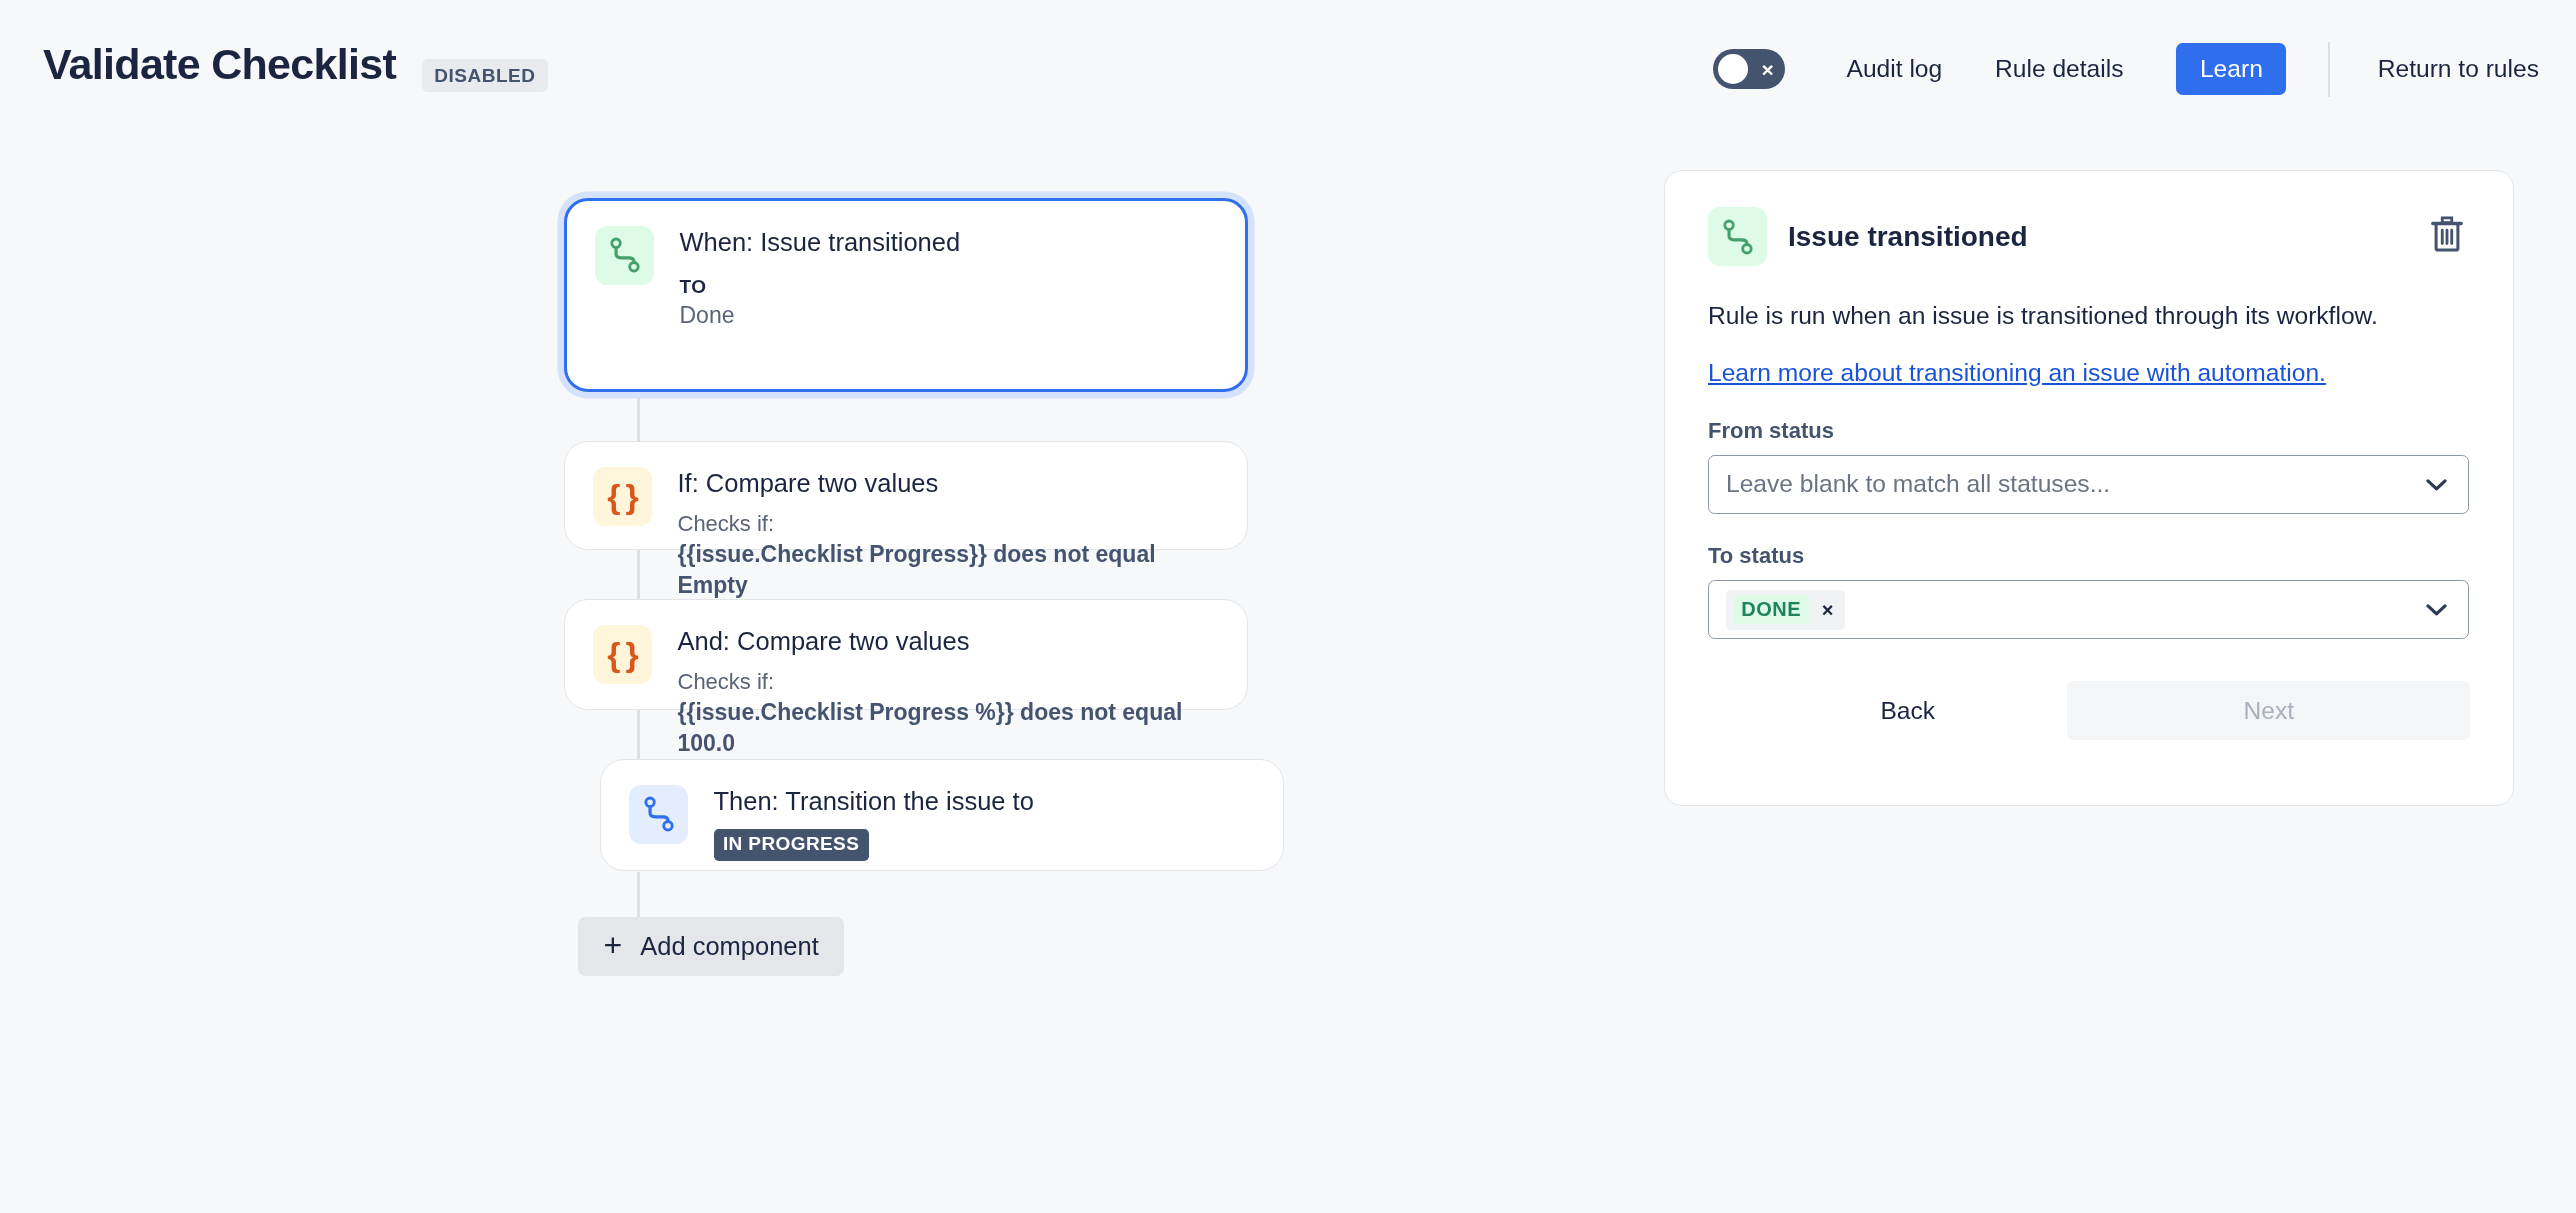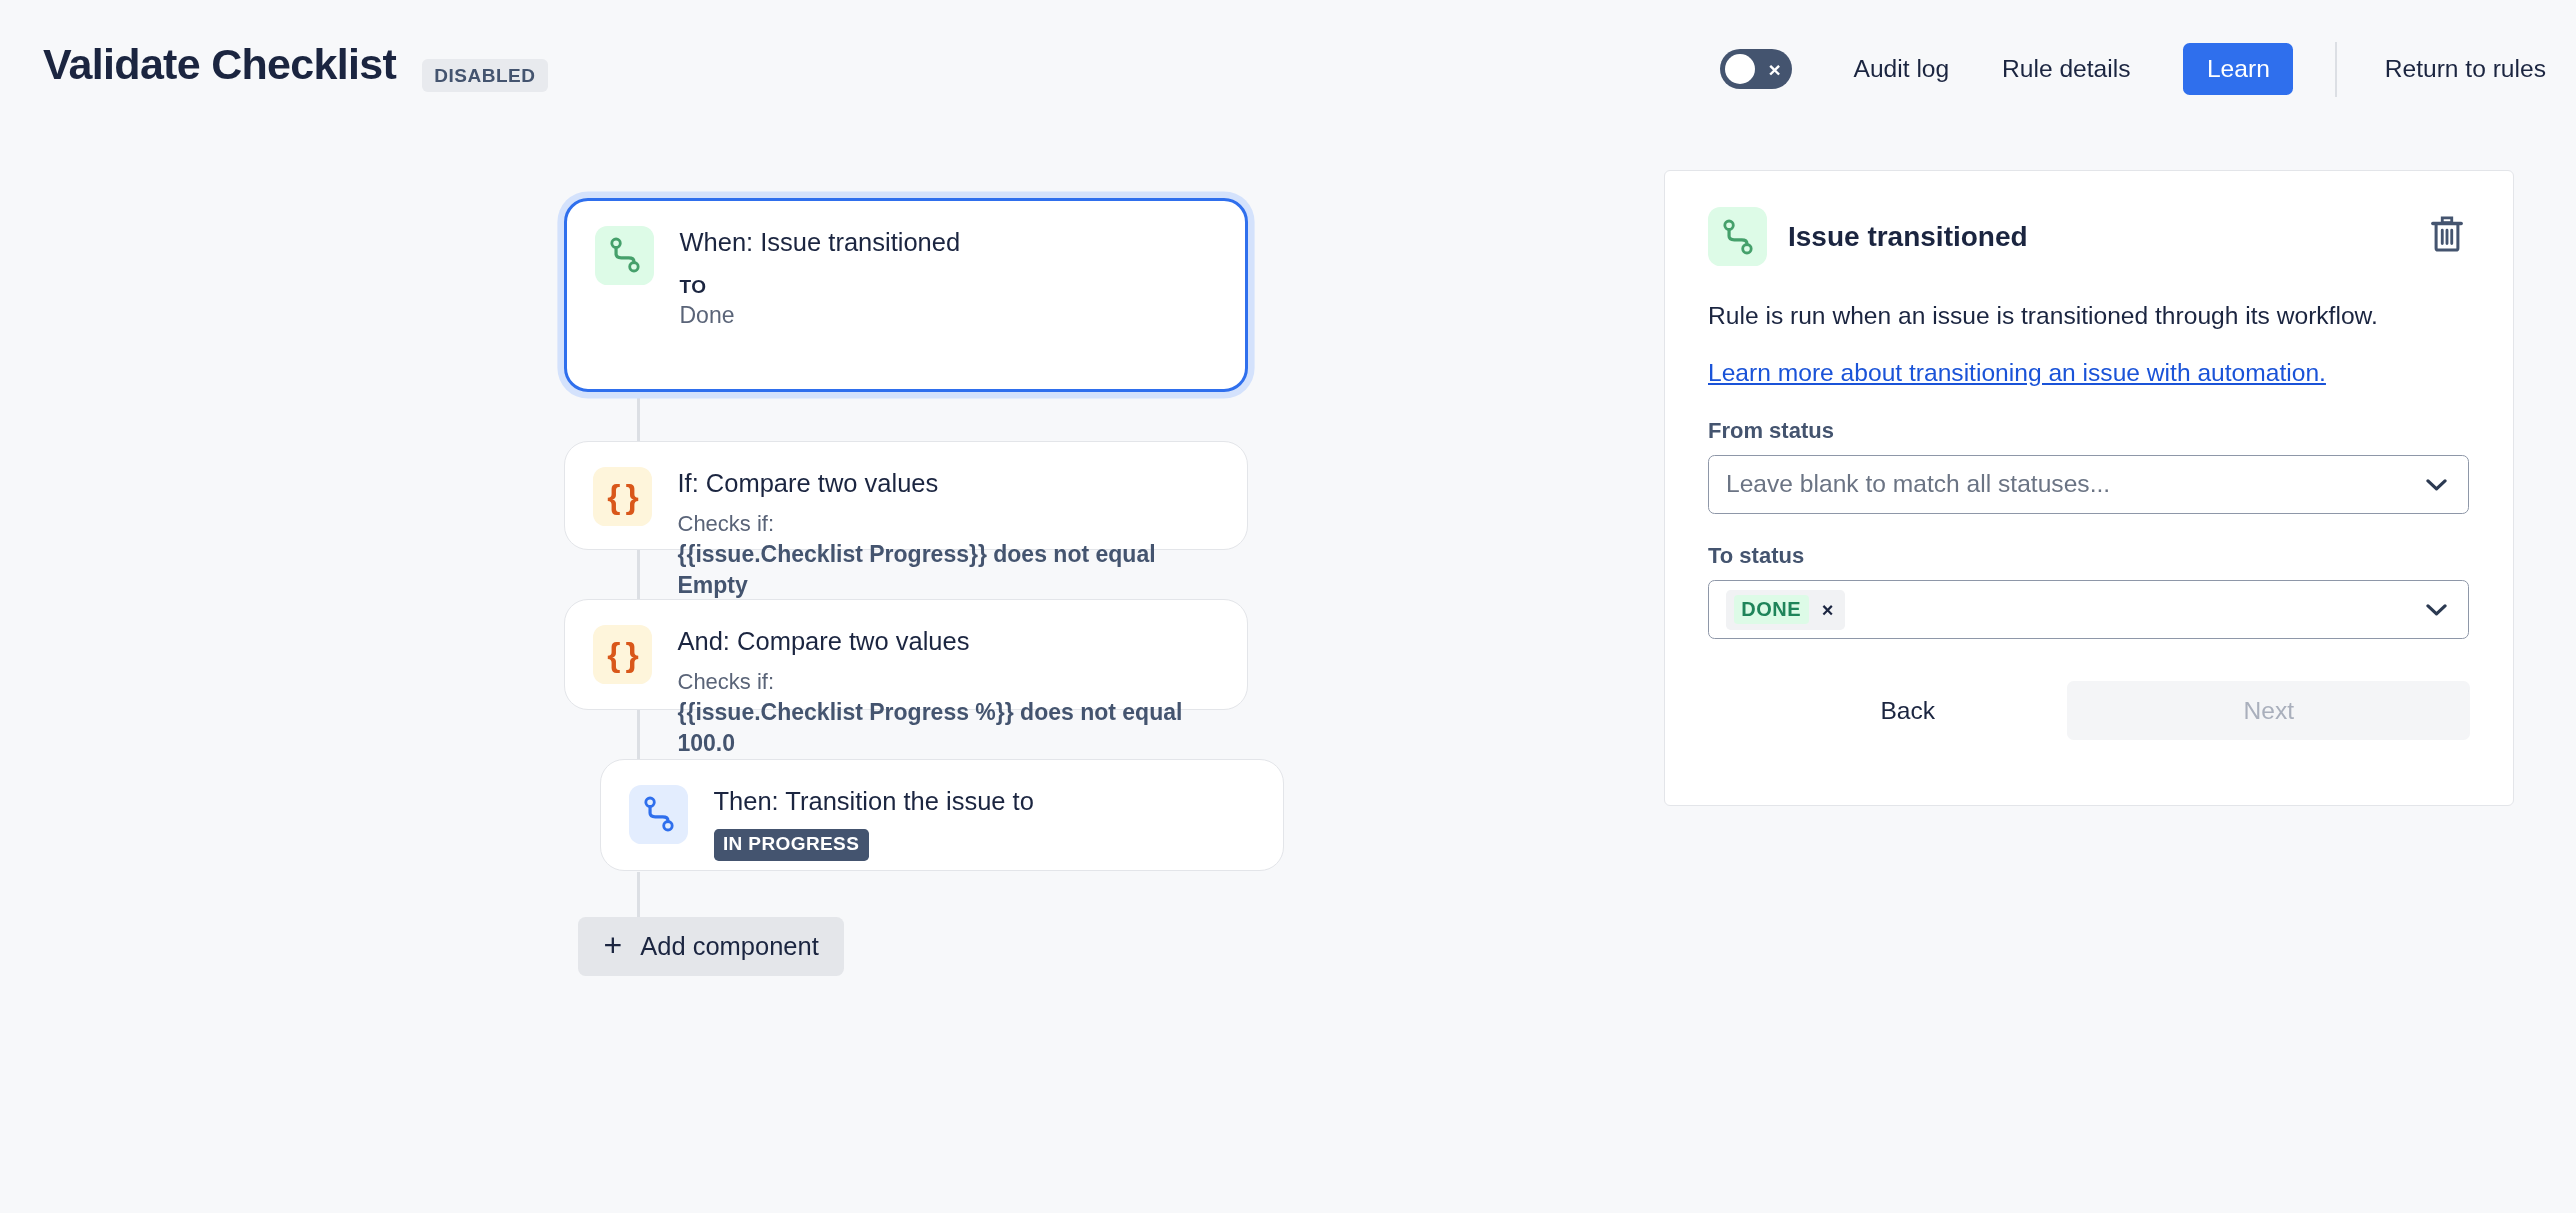--- a/index.html
+++ b/index.html
@@ -101,21 +101,21 @@
     cursor: pointer;
     white-space: nowrap;
   }
   #header-divider {
     width: 1.9px; height: 55px;
     background: #DCDFE4;
     margin: 0 21px;
     flex: 0 0 auto;
   }
   #return-to-rules {
-    margin-right: 2px;
+    margin-right: 9px;
   }
 
   
   #flow {
     position: absolute;
     left: 564px; top: 198px;
     width: 718px;
   }
 
   .connector {
@@ -249,21 +249,21 @@
   }
 
   
   #detail-panel {
     position: absolute;
     left: 1664px; top: 170px;
     width: 850px;
     height: 636px;
     background: #FFFFFF;
     border: 1.9px solid #E3E5E9;
-    border-radius: 6px;
+    border-radius: 18px;
     padding: 36px 43px 0 43px;
   }
   #panel-header {
     display: flex;
     align-items: center;
     height: 59px;
     position: relative;
   }
   #panel-header .card-icon { margin-right: 21px; }
   #panel-title {

